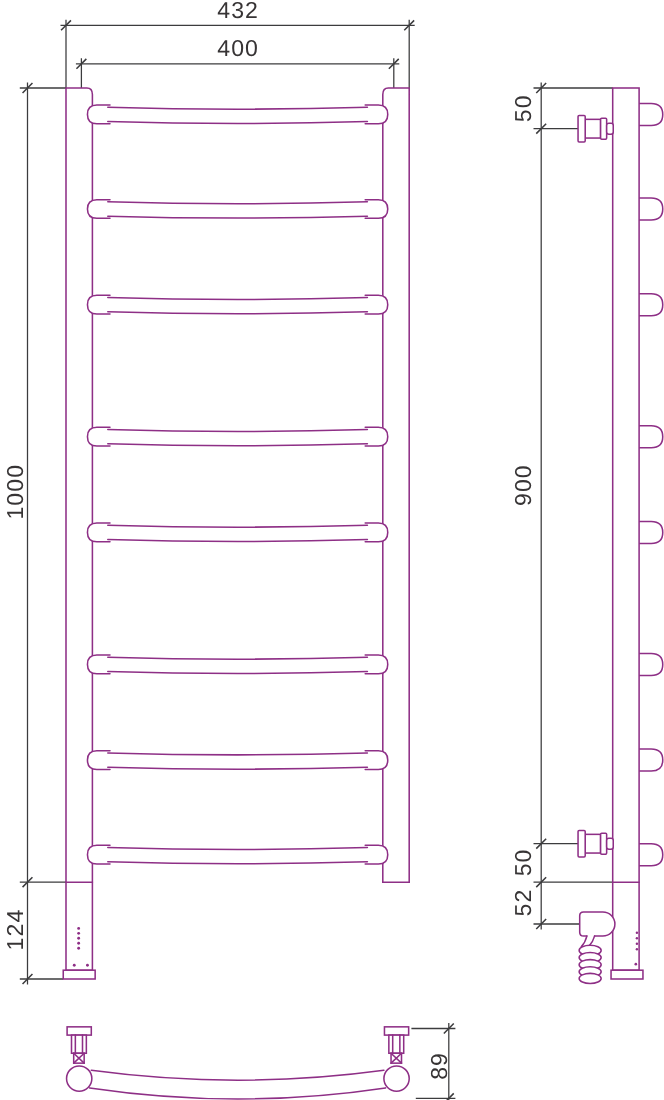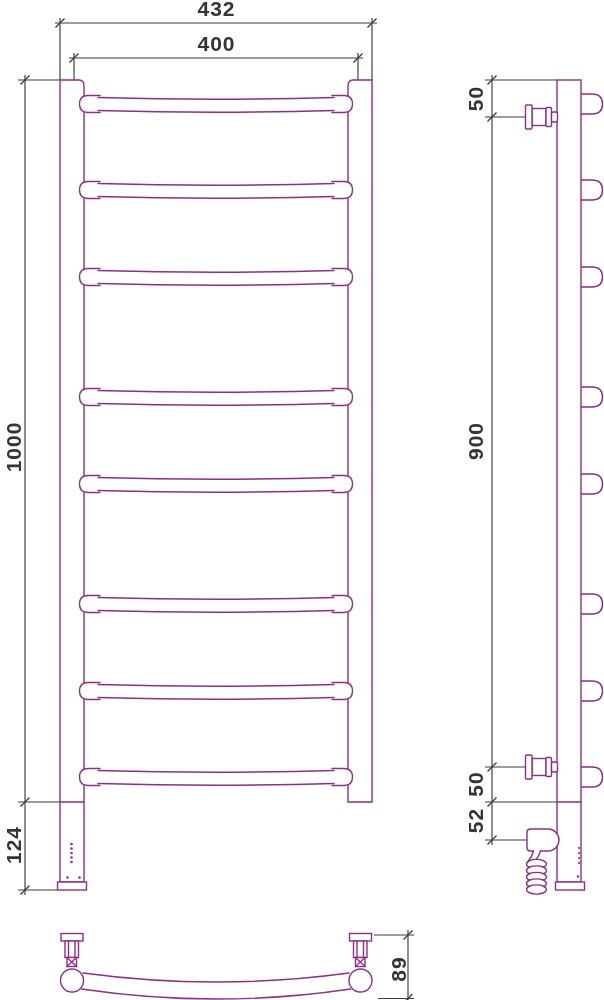--- a/index.html
+++ b/index.html
@@ -1,16 +1,16 @@
 <!DOCTYPE html>
 <html><head>
 <meta charset="utf-8">
 <style>
   html,body{margin:0;padding:0;background:#fff;}
-  .stage{width:522px;height:1000px;position:relative;background:#fff;font-weight:bold;}
+  .stage{width:522px;height:1000px;position:relative;background:#fff;}
   svg{display:block;}
   .p  {stroke:#8E2F86;fill:none;stroke-width:1.4;stroke-linecap:round;}
   .pf {stroke:#8E2F86;fill:#ffffff;stroke-width:1.4;stroke-linecap:round;}
   .pd {fill:#8E2F86;stroke:none;}
   .wf {fill:#ffffff;stroke:none;}
   .d  {stroke:#3C3C3E;fill:none;stroke-width:1.15;}
   .dk {stroke:#3C3C3E;fill:none;stroke-width:1.4;}
   .t  {font-family:"Liberation Sans","DejaVu Sans",sans-serif;font-size:21px;
        letter-spacing:1px;fill:#373435;text-anchor:middle;}
 </style>

